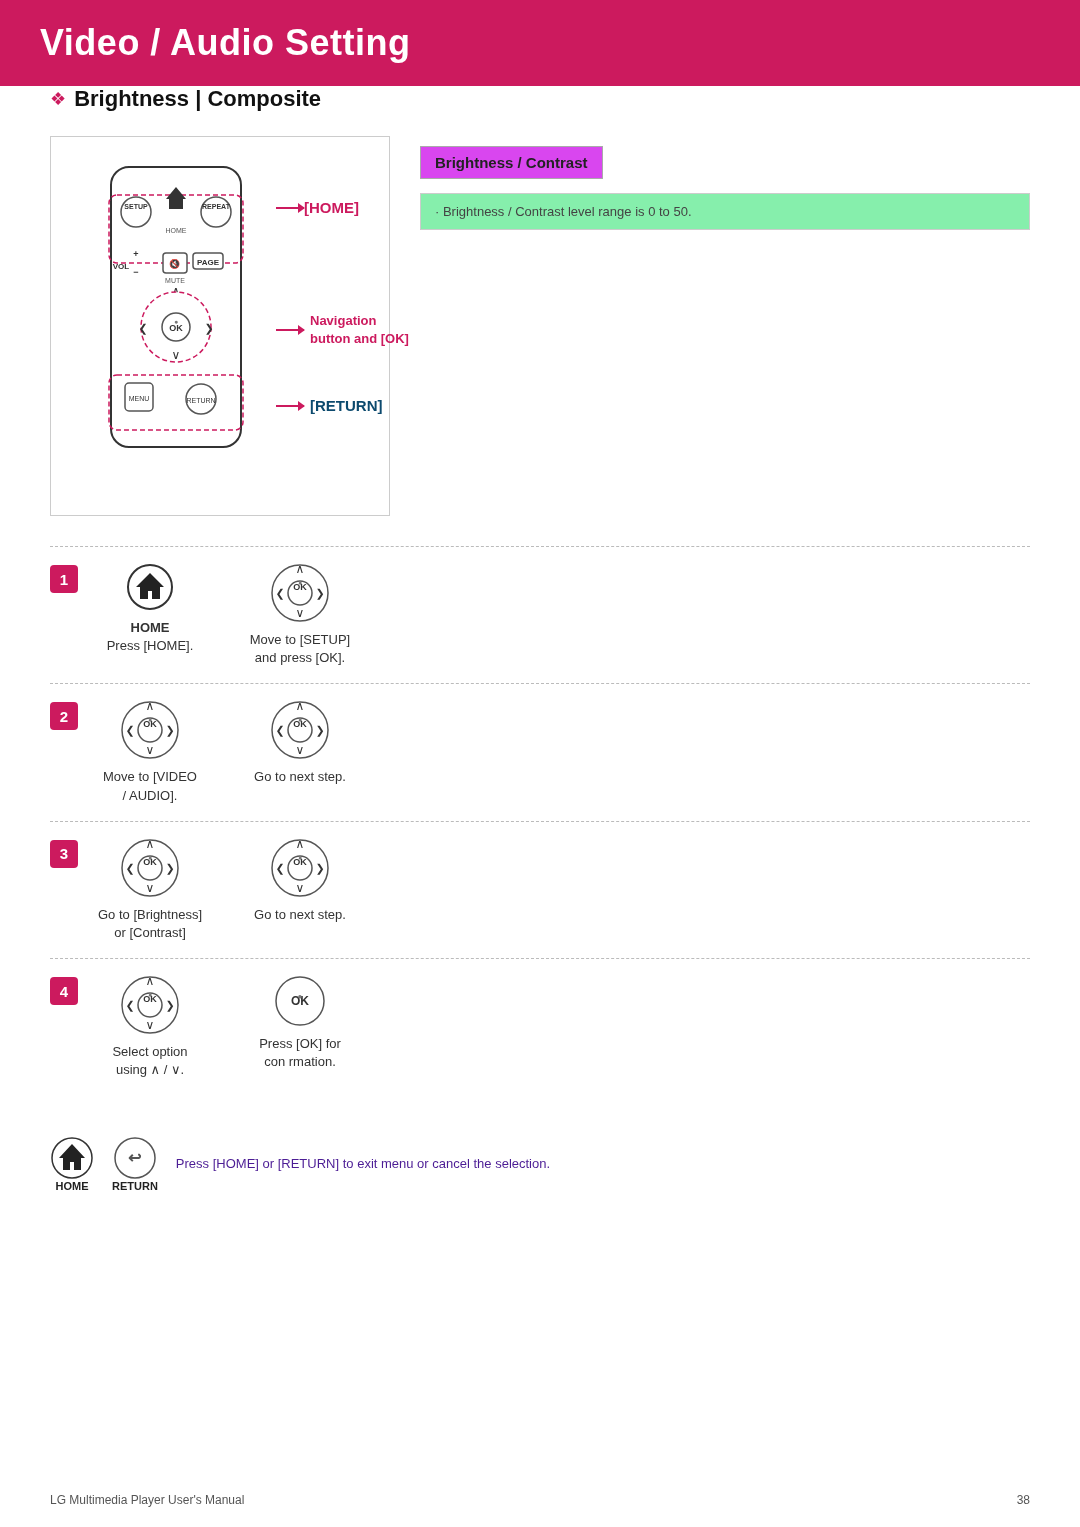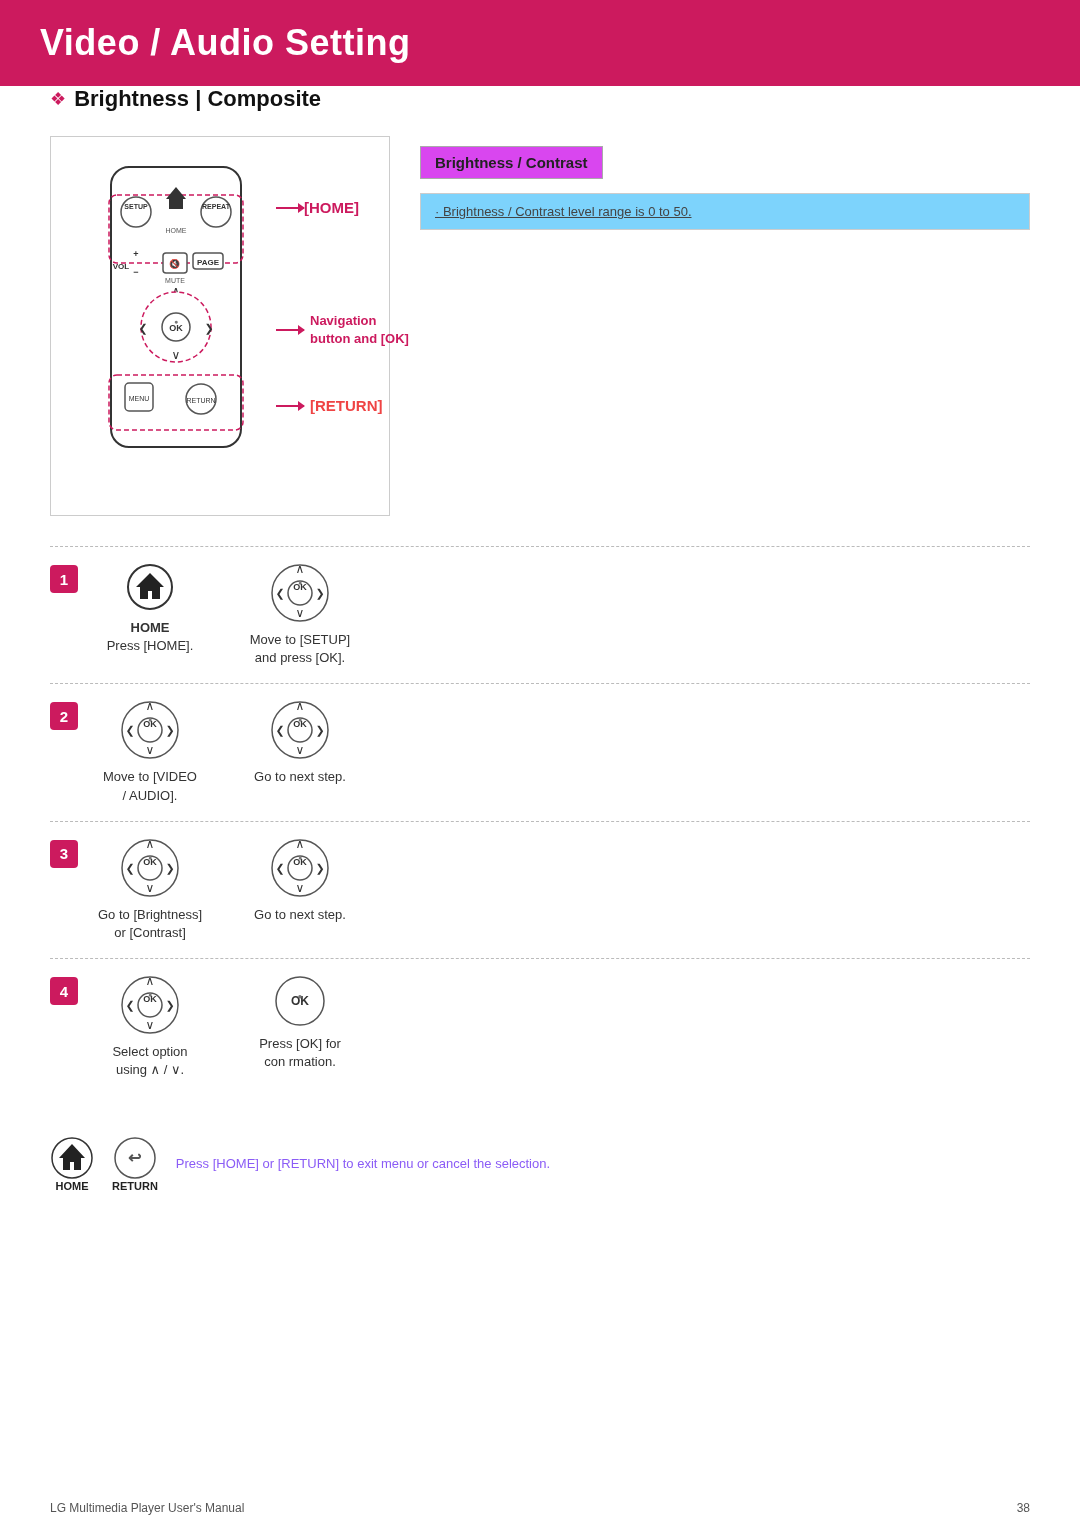--- a/index.html
+++ b/index.html
@@ -78,25 +78,24 @@
       display: inline-block;
     }
     .info-desc {
       font-size: 14px;
       line-height: 1.6;
       margin-bottom: 18px;
       color: #222;
     }
     .info-note {
       border: 1px solid #ccc;
-      background: #7dd3fc;
+      background: #86efac;
       padding: 10px 14px;
       font-size: 13px;
       color: #444;
-      text-decoration: underline;
     }
 
     
     .steps-section {
       margin-top: 10px;
     }
 
     .step-row {
       display: flex;
       align-items: flex-start;
@@ -155,28 +154,28 @@
     }
     .footer-icon {
       display: flex;
       flex-direction: column;
       align-items: center;
       font-size: 11px;
       font-weight: bold;
     }
     .footer-text {
       font-size: 13px;
-      color: #8b5cf6;
+      color: #4c1d95;
       flex: 1;
     }
 
     
     .page-footer {
       position: absolute;
-      bottom: 12px;
+      bottom: 20px;
       left: 50px;
       right: 50px;
       display: flex;
       justify-content: space-between;
       font-size: 12px;
       color: #555;
     }
   </style>
 </head>
 <body>
@@ -258,21 +257,21 @@
           <div style="width:28px;height:2px;background:#cc1a5e;position:relative;">
             <div style="position:absolute;right:-1px;top:-4px;border-top:5px solid transparent;border-bottom:5px solid transparent;border-left:7px solid #cc1a5e;"></div>
           </div>
           <span style="color:#cc1a5e;font-weight:bold;font-size:13px;width:105px;line-height:1.4;">Navigation button and [OK]</span>
         </div>
 
         <div style="position:absolute;top:240px;left:205px;display:flex;align-items:center;gap:6px;">
           <div style="width:28px;height:2px;background:#cc1a5e;position:relative;">
             <div style="position:absolute;right:-1px;top:-4px;border-top:5px solid transparent;border-bottom:5px solid transparent;border-left:7px solid #cc1a5e;"></div>
           </div>
-          <span style="color:#ef4444;font-weight:bold;font-size:15px;">[RETURN]</span>
+          <span style="color:#0c4a6e;font-weight:bold;font-size:15px;">[RETURN]</span>
         </div>
       </div>
     </div>
 
     <div class="info-box">
       <div class="info-title-box">Brightness / Contrast</div>
       <div class="info-note">
         <span>· Brightness / Contrast level range is 0 to 50.</span>
       </div>
     </div>

